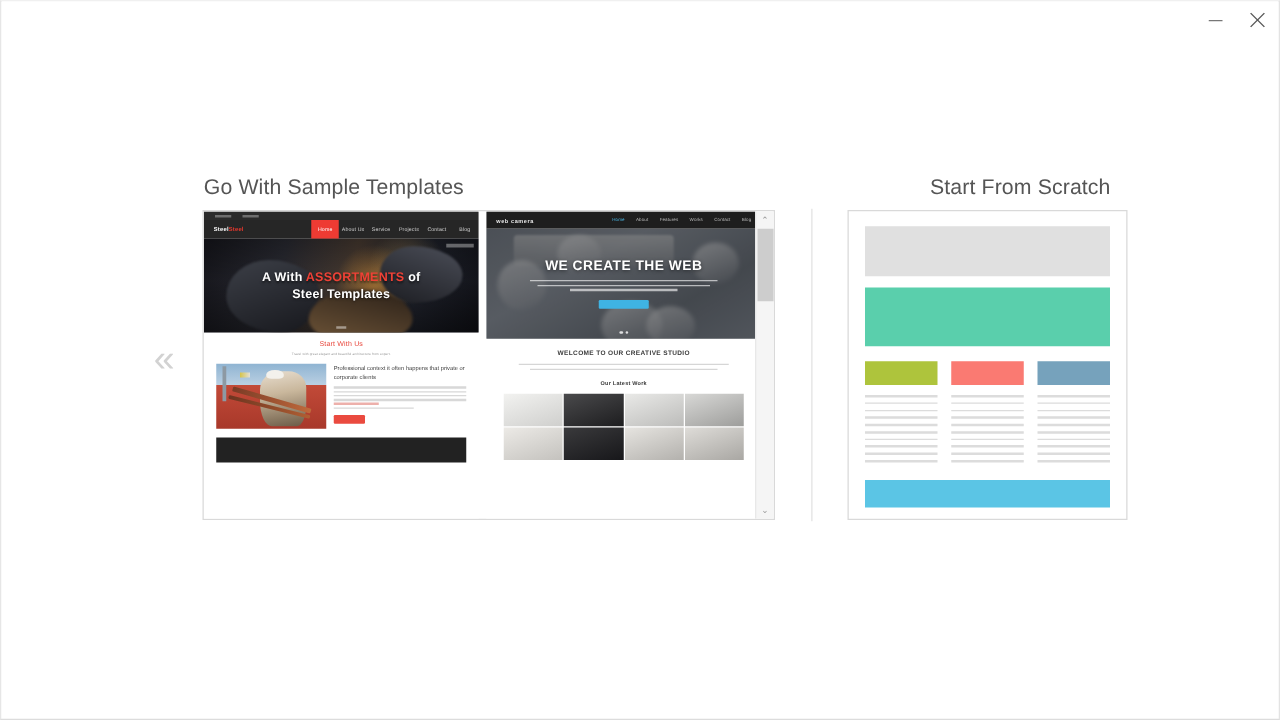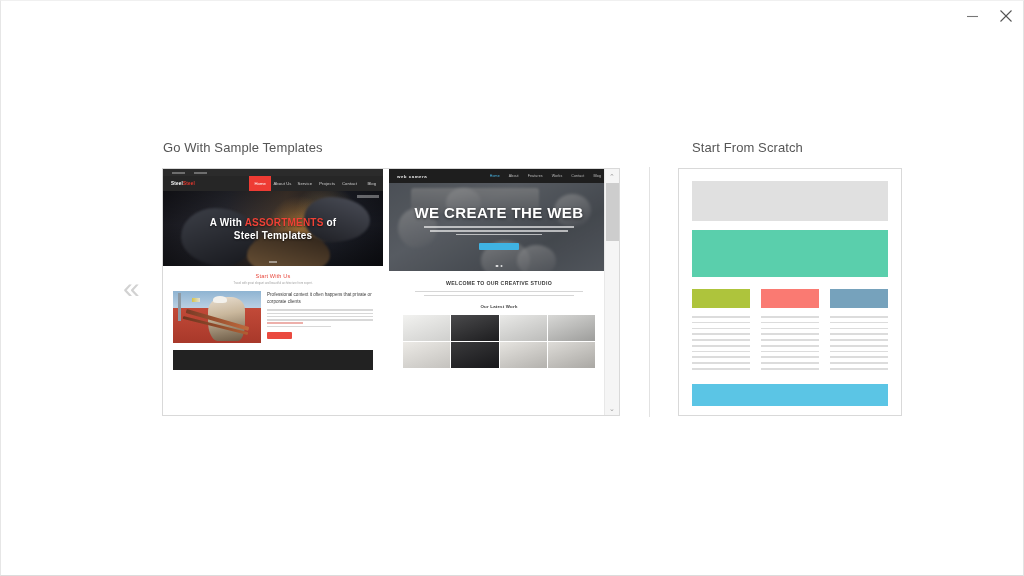--- a/index.html
+++ b/index.html
@@ -25,28 +25,28 @@
   }
   .win-btn {
     width: 34px; height: 30px;
     display: flex; align-items: center; justify-content: center;
     cursor: default;
   }
   .win-btn svg { display: block; }
   
   .section-title {
     position: absolute;
-    font-size: 13px;
+    font-size: 17px;
     font-weight: 400;
     color: #555555;
     letter-spacing: .1px;
     white-space: nowrap;
   }
   #title-samples { left: 162px; top: 139px; }
-  #title-scratch { left: 691px; top: 139px; text-align: center; }
+  #title-scratch { left: 743px; top: 139px; text-align: center; }
   
   .templates-panel {
     position: absolute;
     left: 161px; top: 167px;
     width: 458px; height: 248px;
     background: #ffffff;
     border: 1px solid #d9d9d9;
     display: flex;
     overflow: hidden;
   }
@@ -222,21 +222,21 @@
   .t2-desk {
     position: absolute; left: 10%; top: 6%; width: 58%; height: 28%;
     background: linear-gradient(180deg, rgba(235,232,226,.55), rgba(180,176,170,.25));
     border-radius: 3px; filter: blur(1px);
   }
   .t2-hero-text {
     position: absolute; inset: 0; z-index: 3;
     display: flex; flex-direction: column; align-items: center; justify-content: center;
   }
   .t2-hero-h1 {
-    font-size: 15px; font-weight: bold; color: #ffffff; letter-spacing: .4px;
+    font-size: 11px; font-weight: bold; color: #ffffff; letter-spacing: .4px;
     text-shadow: 0 1px 3px rgba(0,0,0,.5);
   }
   .t2-hero-p { margin-top: 5px; width: 68%; }
   .t2-hero-p .ln {
     height: 1.6px; background: rgba(255,255,255,.62); margin: 0 auto 2.2px;
   }
   .t2-hero-p .ln.w1 { width: 100%; }
   .t2-hero-p .ln.w2 { width: 92%; }
   .t2-hero-p .ln.w3 { width: 58%; }
   .t2-hero-btn {

